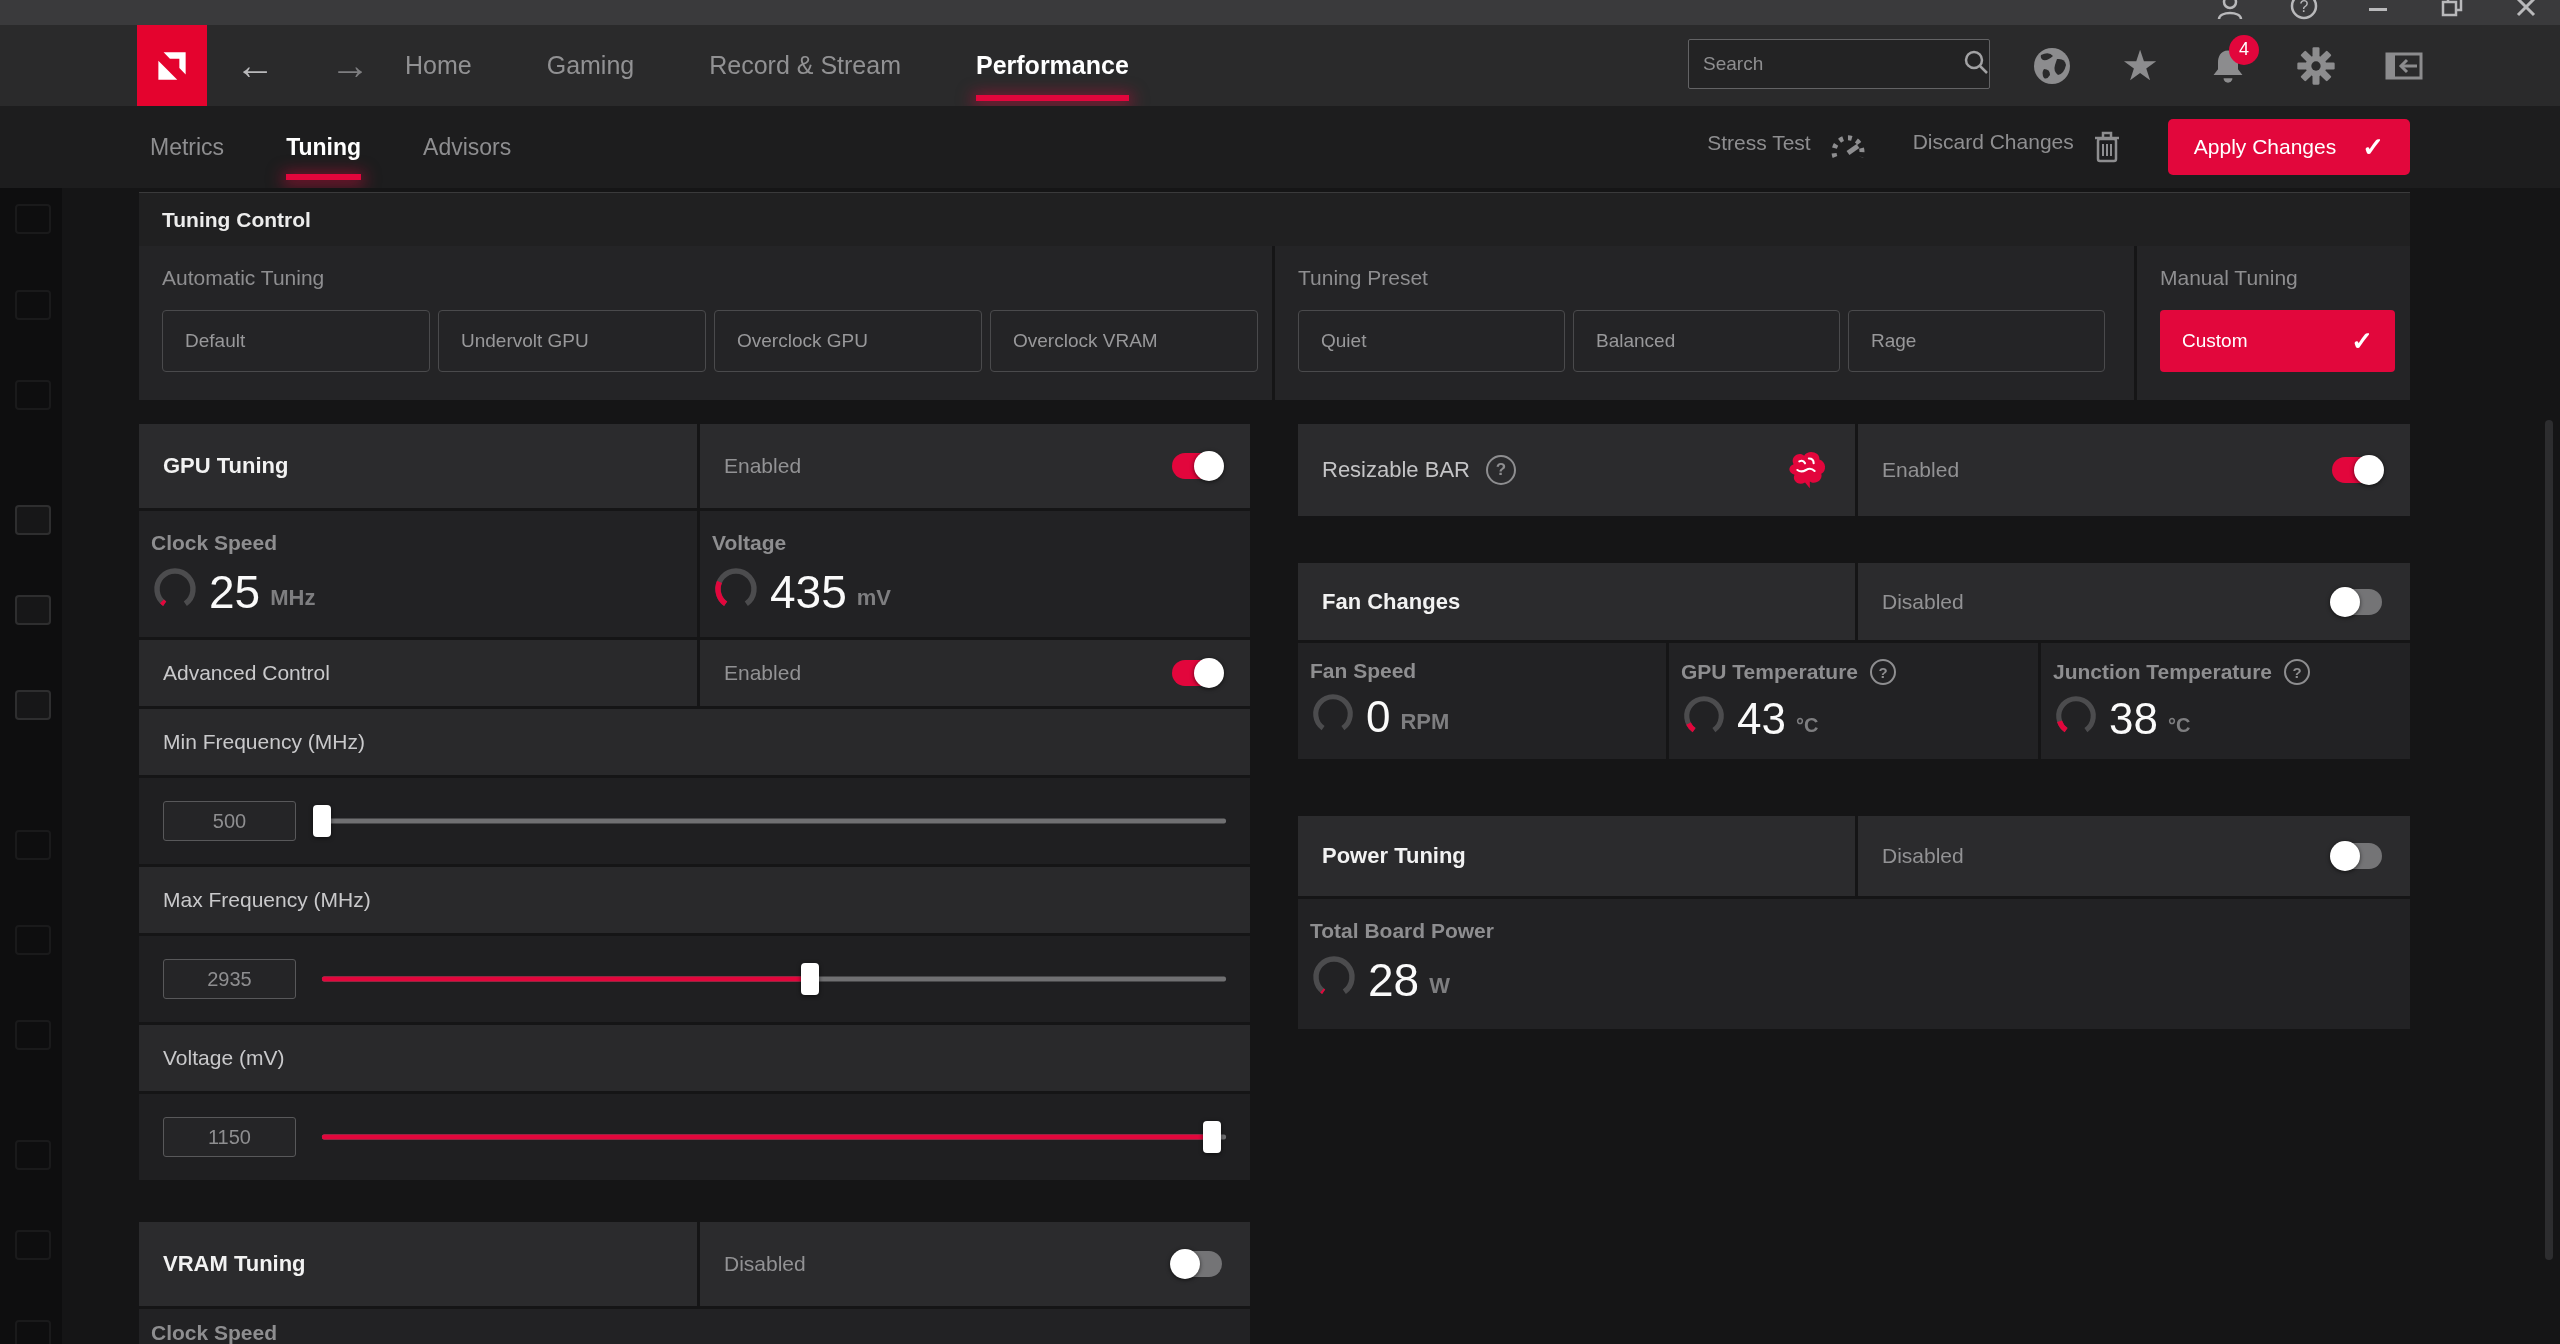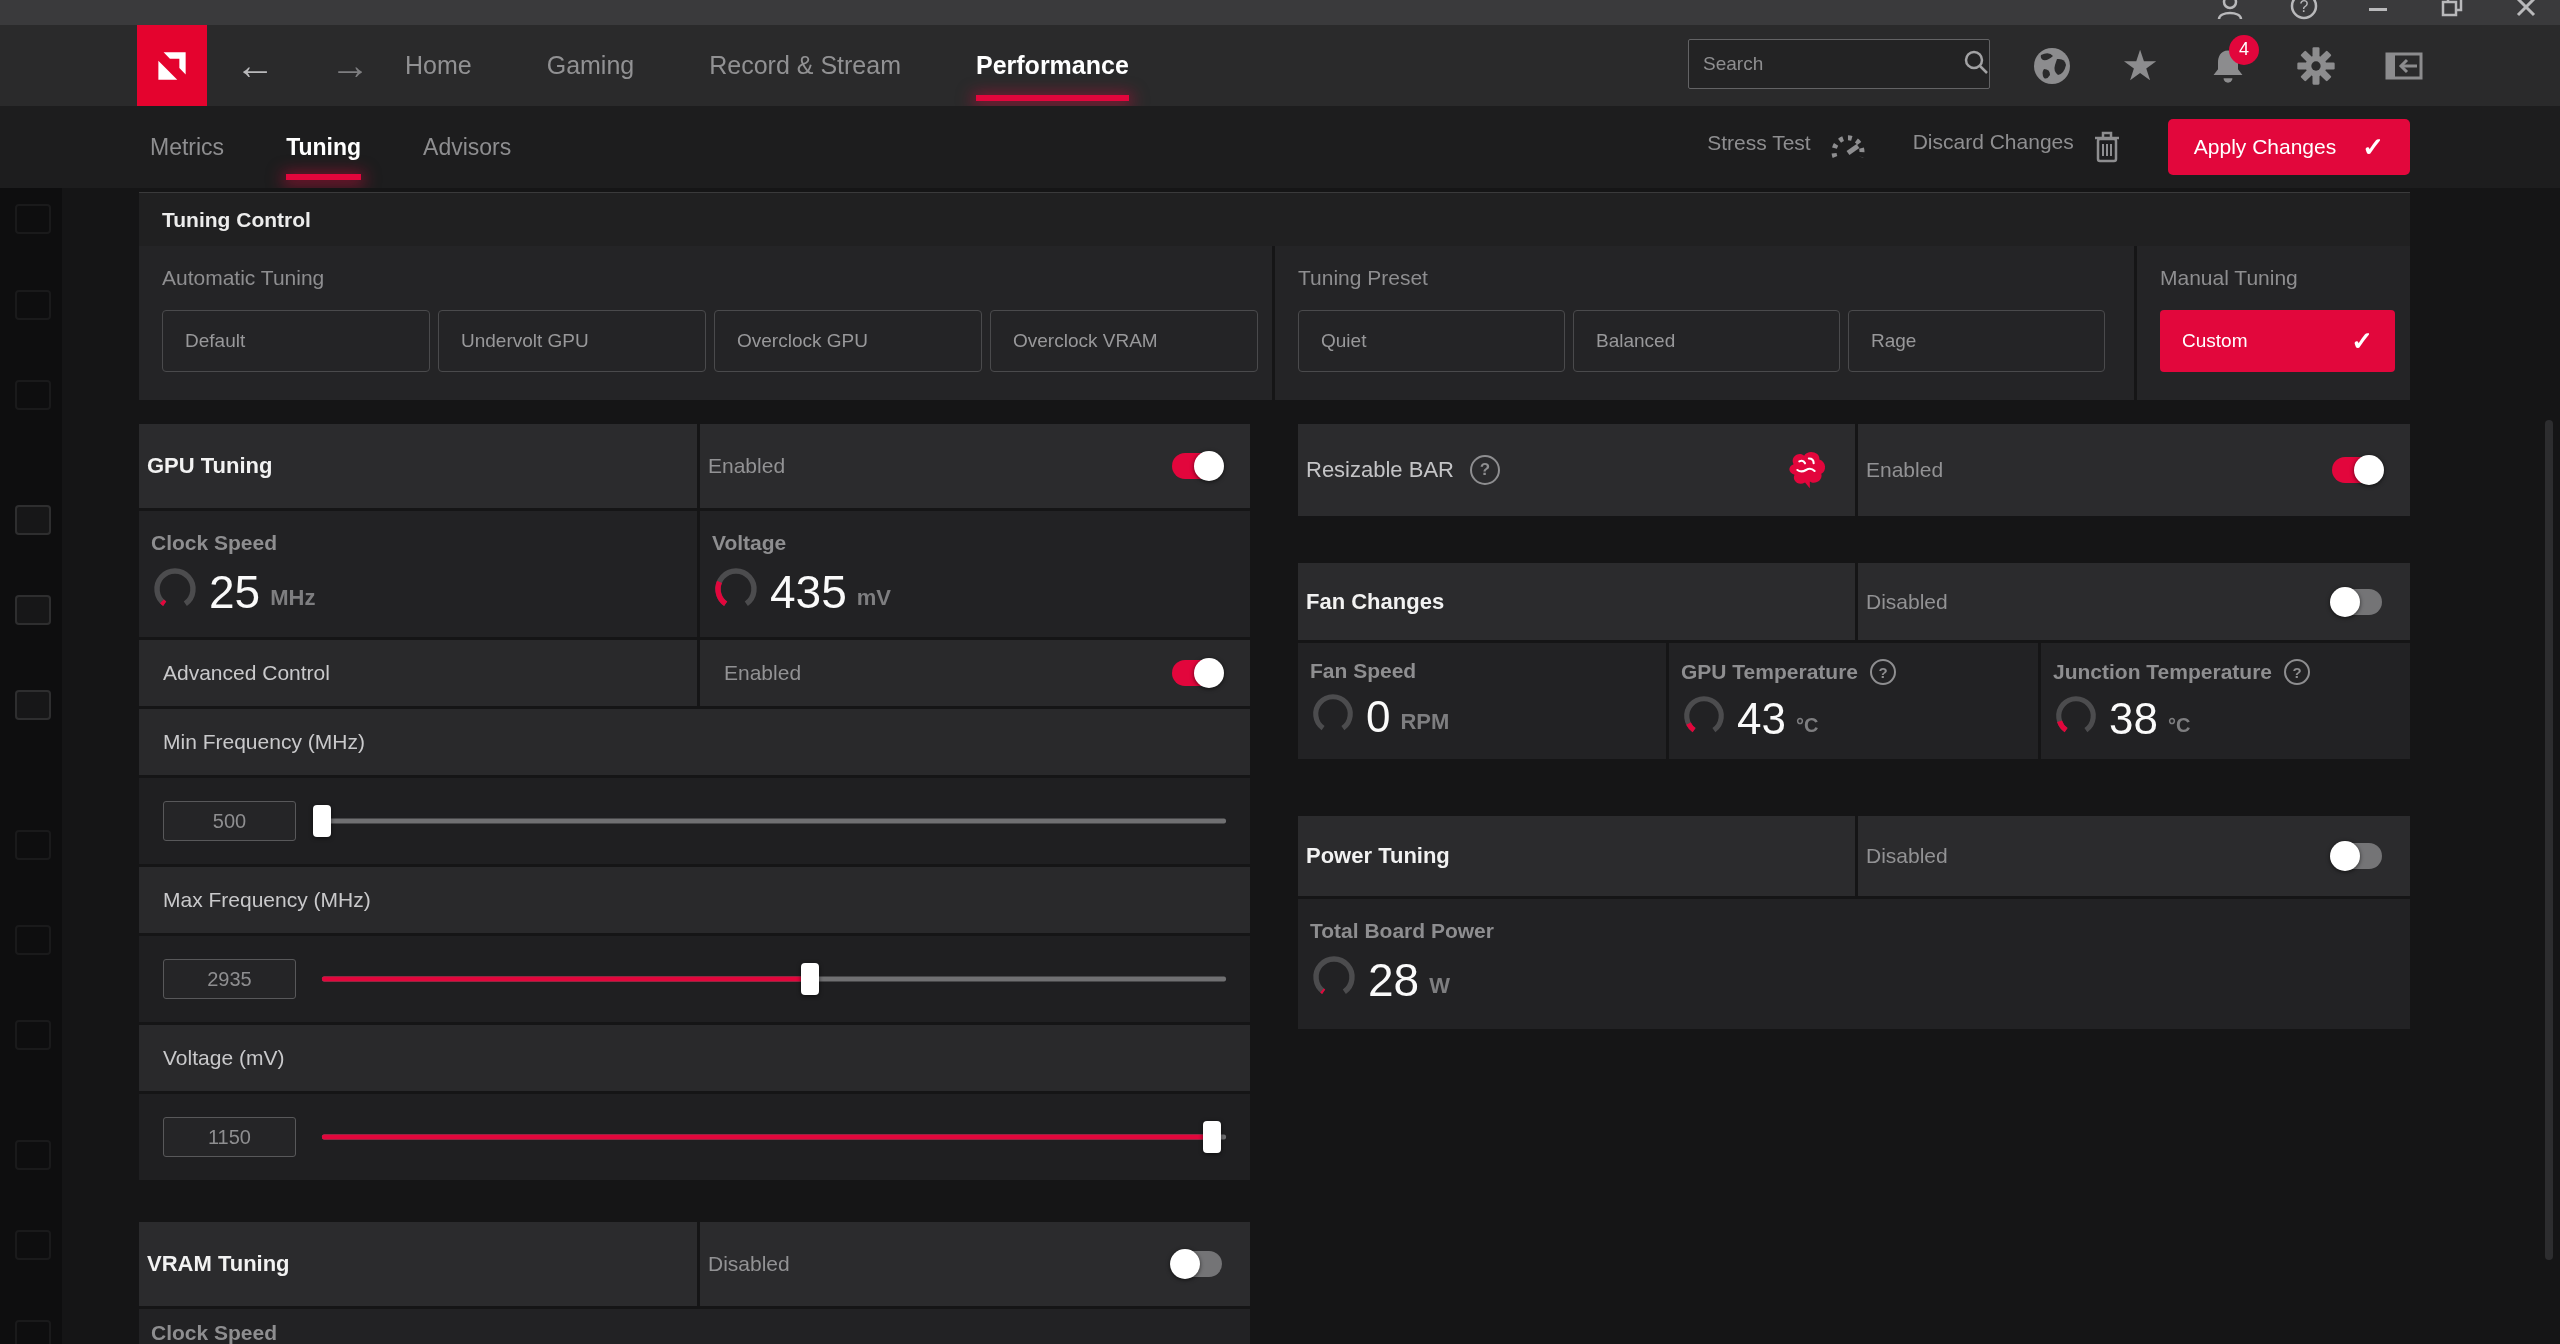--- a/index.html
+++ b/index.html
@@ -64,21 +64,21 @@
              font-family:"Liberation Sans",sans-serif;box-sizing:border-box;}
   .tc-auto{width:1133px;}
   .tc-preset{width:859px;}
   .tc-manual{flex:1;}
   .custom-btn{width:235px;height:62px;background:#e2073c;border:none;border-radius:4px;color:#fff;
               font-size:19px;display:flex;align-items:center;justify-content:space-between;
               padding:0 22px;cursor:pointer;font-family:"Liberation Sans",sans-serif;box-sizing:border-box;gap:28px;}
   
   .row{position:absolute;display:flex;gap:3px;}
   .cell{box-sizing:border-box;position:relative;}
-  .hdr-cell{background:#2b2b2d;display:flex;align-items:center;padding-left:8px;}
+  .hdr-cell{background:#2b2b2d;display:flex;align-items:center;padding-left:24px;}
   .card-title{color:#f2f2f2;font-size:22px;font-weight:bold;}
   .status-txt{color:#929294;font-size:21px;}
   .metric-cell{background:#222224;padding:20px 0 0 12px;}
   .label-cell{background:#29292b;display:flex;align-items:center;padding-left:24px;color:#c9c9cb;font-size:21px;}
   .slider-cell{background:#1f1f21;display:flex;align-items:center;padding:0 24px;gap:26px;}
   .metric-label{color:#8e8e90;font-size:21px;font-weight:bold;display:flex;align-items:center;gap:12px;}
   .metric-value{display:flex;align-items:flex-end;margin-top:10px;}
   .metric-value .num{font-size:46px;color:#fafafa;line-height:.9;margin-left:10px;}
   .metric-value .unit{font-size:22px;font-weight:bold;color:#7e7e80;margin:0 0 2px 10px;}
   

